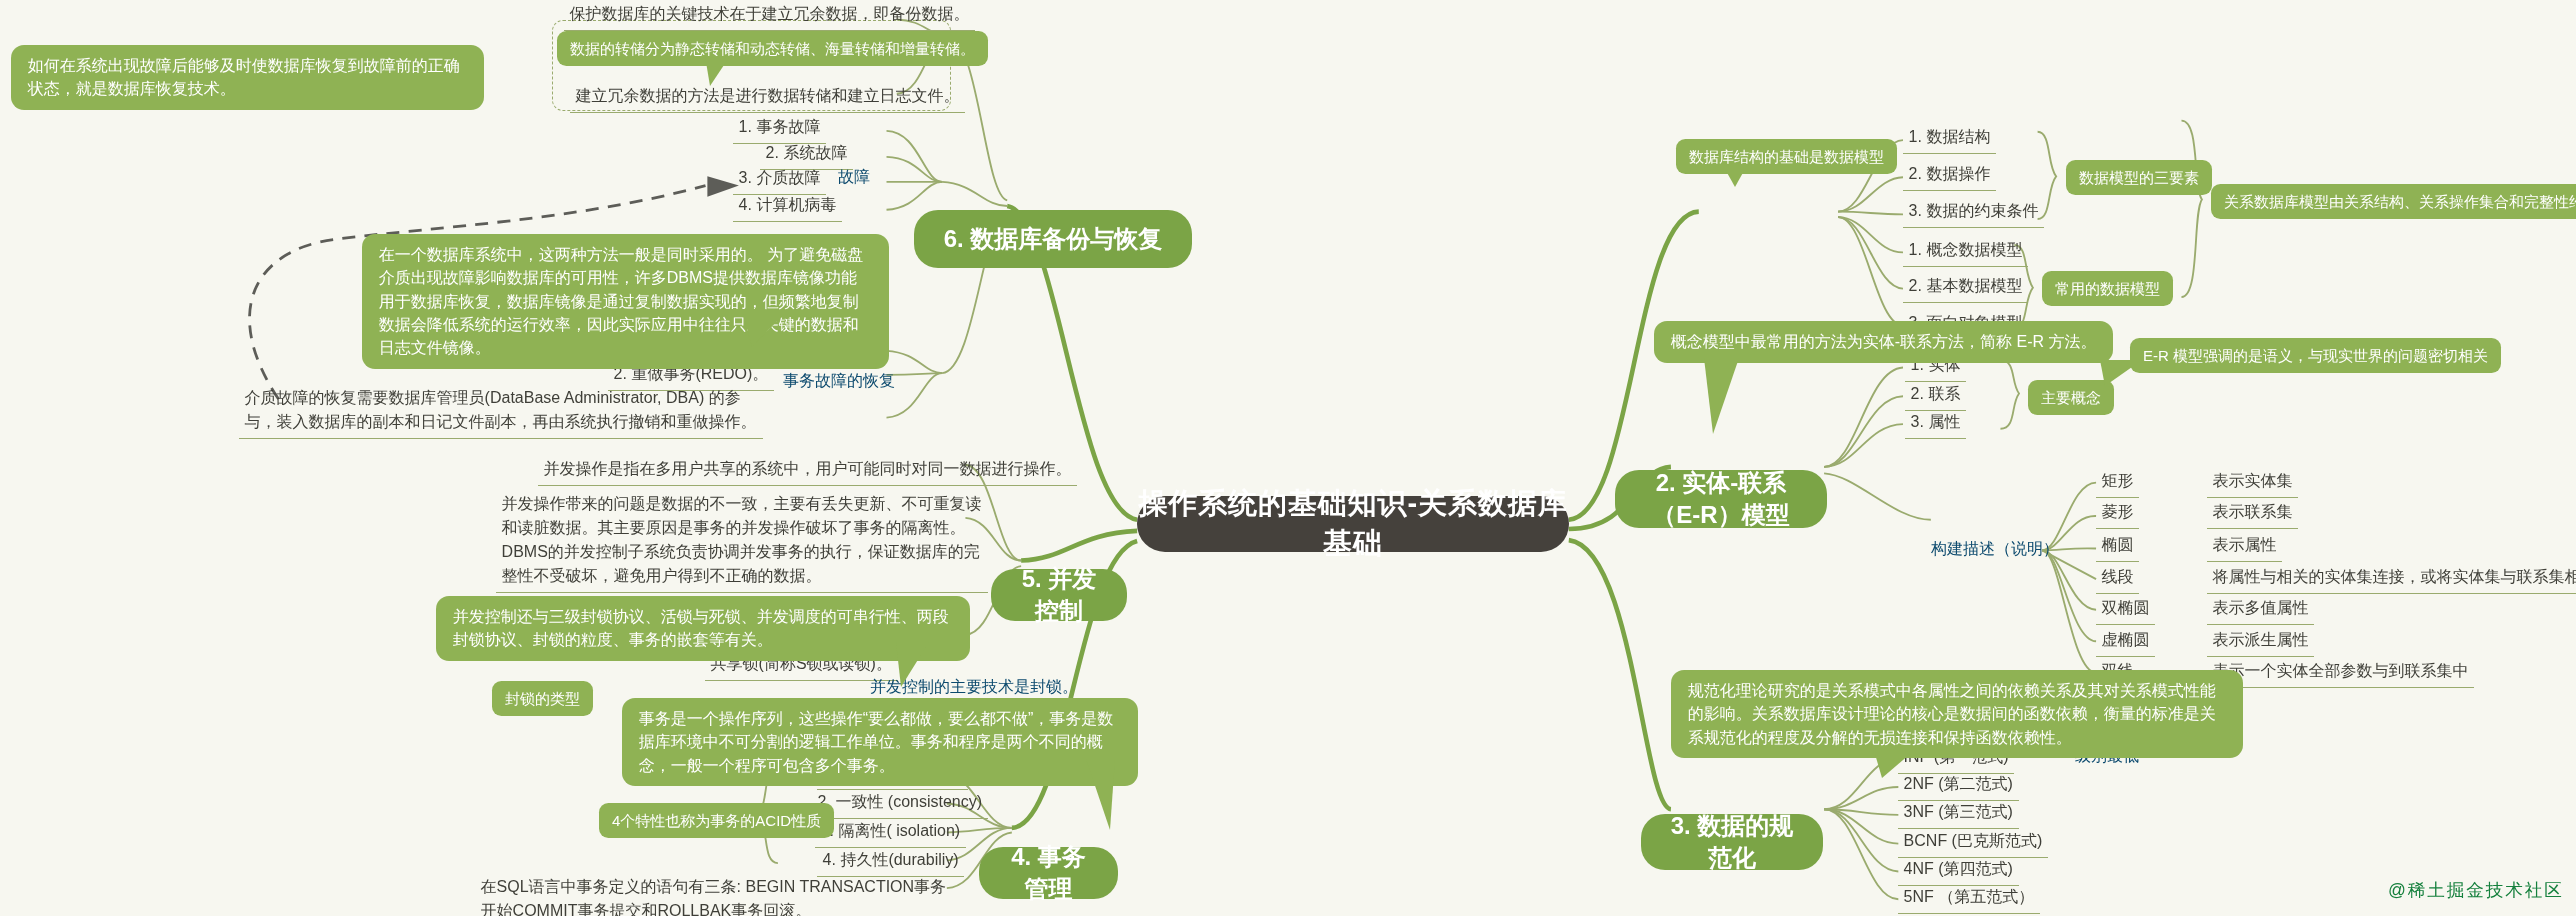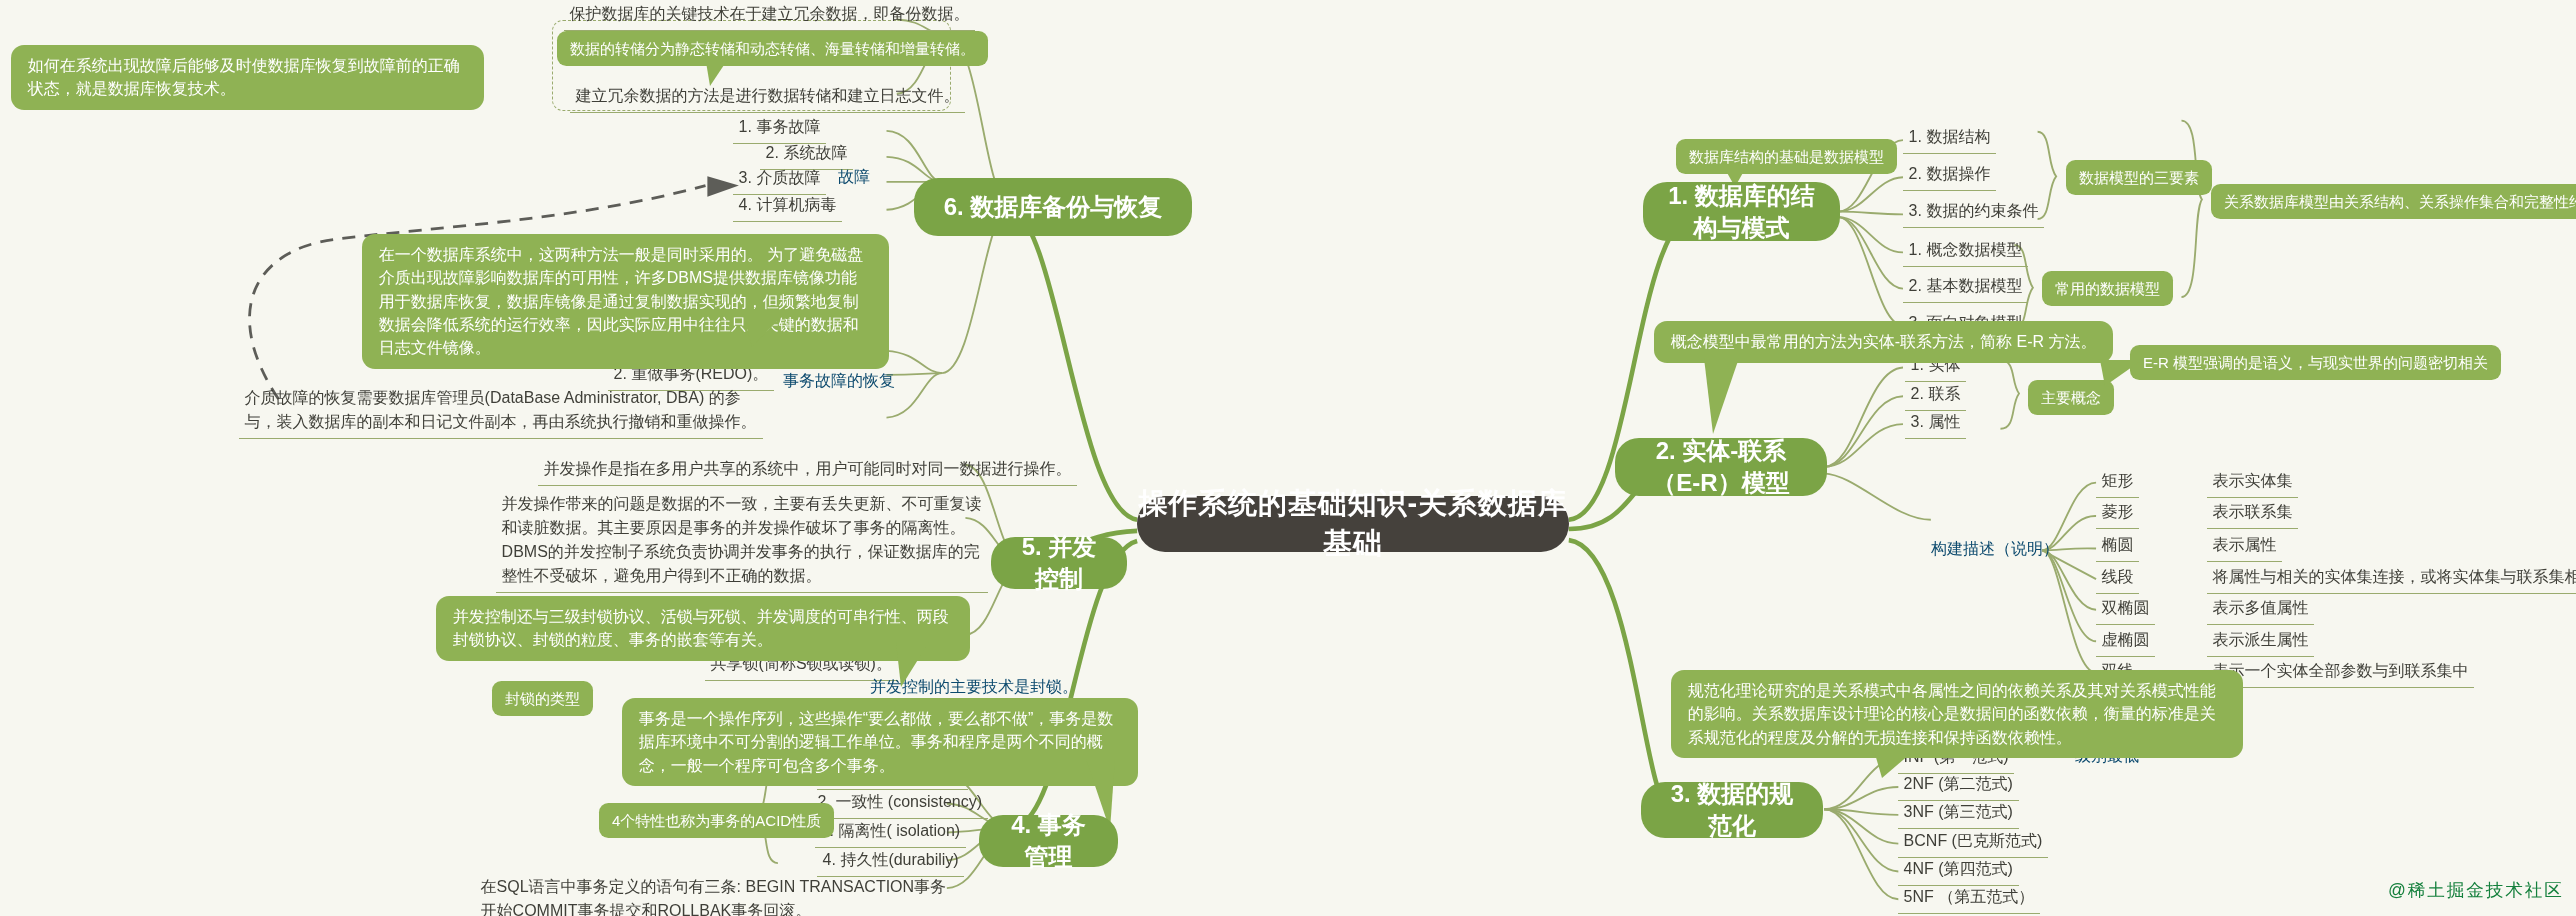--- a/index.html
+++ b/index.html
@@ -36,20 +36,21 @@
   .main-node {
     background: #7ba446;
     color: #ffffff;
     border-radius: 24px;
     font-size: 24px;
     font-weight: bold;
     display: flex; align-items: center; justify-content: center;
     text-align: center;
     padding: 0 20.4px;
     z-index: 10;
+    margin-top: 32px;
   }
 
   
   .green-box {
     background: #8fb254;
     color: #ffffff;
     border-radius: 13px;
     font-size: 16px;
     line-height: 1.45;
     padding: 9.3px 16.7px;
@@ -183,21 +184,20 @@
     </g>
 
     <g fill="none" stroke="#5d5d58" stroke-width="3" stroke-dasharray="14 10">
       <path d="M300,430 C240,340 270,270 360,258 C470,244 620,238 760,200"></path>
     </g>
     <polygon points="762,190 796,200 762,212" fill="#5d5d58"></polygon>
   </svg>
 
   <div class="node center-node" style="left:1137px; top:496px; width:432px; height:56px;">操作系统的基础知识-关系数据库基础</div>
 
-  <div class="node main-node" style="left:1643px; top:182px; width:197px; height:59px;">1. 数据库的结构与模式</div>
 
   <div class="node green-box small" style="left:1676px; top:139px; width:auto; white-space:nowrap;text-align:center;">数据库结构的基础是数据模型</div>
   <div class="tail" style="left:1725px; top:169px; border-left:10.2px solid transparent; border-right:10.2px solid transparent; border-top:18.6px solid #8fb254;"></div>
 
   <div class="node leaf" style="left:1903px; top:123px;">1. 数据结构</div>
   <div class="node leaf" style="left:1903px; top:160px;">2. 数据操作</div>
   <div class="node leaf" style="left:1903px; top:197px;">3. 数据的约束条件</div>
   <div class="node green-box small" style="left:2066px; top:160px;">数据模型的三要素</div>
 
   <div class="node leaf" style="left:1903px; top:236px;">1. 概念数据模型</div>
@@ -210,21 +210,21 @@
   <div class="node main-node" style="left:1615px; top:438px; width:212px; height:58px;">2. 实体-联系（E-R）模型</div>
 
   <div class="node green-box" style="left:1654px; top:321px; white-space:nowrap; font-size:16px;">概念模型中最常用的方法为实体-联系方法，简称 E-R 方法。</div>
   <div class="tail" style="left:1704px; top:358px; border-left:9.3px solid transparent; border-right:26px solid transparent; border-top:76px solid #8fb254;"></div>
 
   <div class="node leaf" style="left:1905px; top:351px;">1. 实体</div>
   <div class="node leaf" style="left:1905px; top:380px;">2. 联系</div>
   <div class="node leaf" style="left:1905px; top:408px;">3. 属性</div>
 
   <div class="node green-box small" style="left:2028px; top:380px;">主要概念</div>
-  <div class="node green-box small" style="left:2130px; top:345px; white-space:nowrap;">E-R 模型强调的是语义，与现实世界的问题密切相关</div>
+  <div class="node green-box small" style="left:2130px; top:338px; white-space:nowrap;">E-R 模型强调的是语义，与现实世界的问题密切相关</div>
   <div class="tail" style="left:2100px; top:360px; border-left:5.6px solid transparent; border-right:37px solid transparent; border-top:26px solid #8fb254;"></div>
 
   <div class="node plain" style="left:1931px; top:537px;">构建描述（说明）</div>
 
   <div class="node leaf" style="left:2096px; top:467px;">矩形</div>
   <div class="node leaf" style="left:2207px; top:467px;">表示实体集</div>
   <div class="node leaf" style="left:2096px; top:498px;">菱形</div>
   <div class="node leaf" style="left:2207px; top:498px;">表示联系集</div>
   <div class="node leaf" style="left:2096px; top:531px;">椭圆</div>
   <div class="node leaf" style="left:2207px; top:531px;">表示属性</div>

